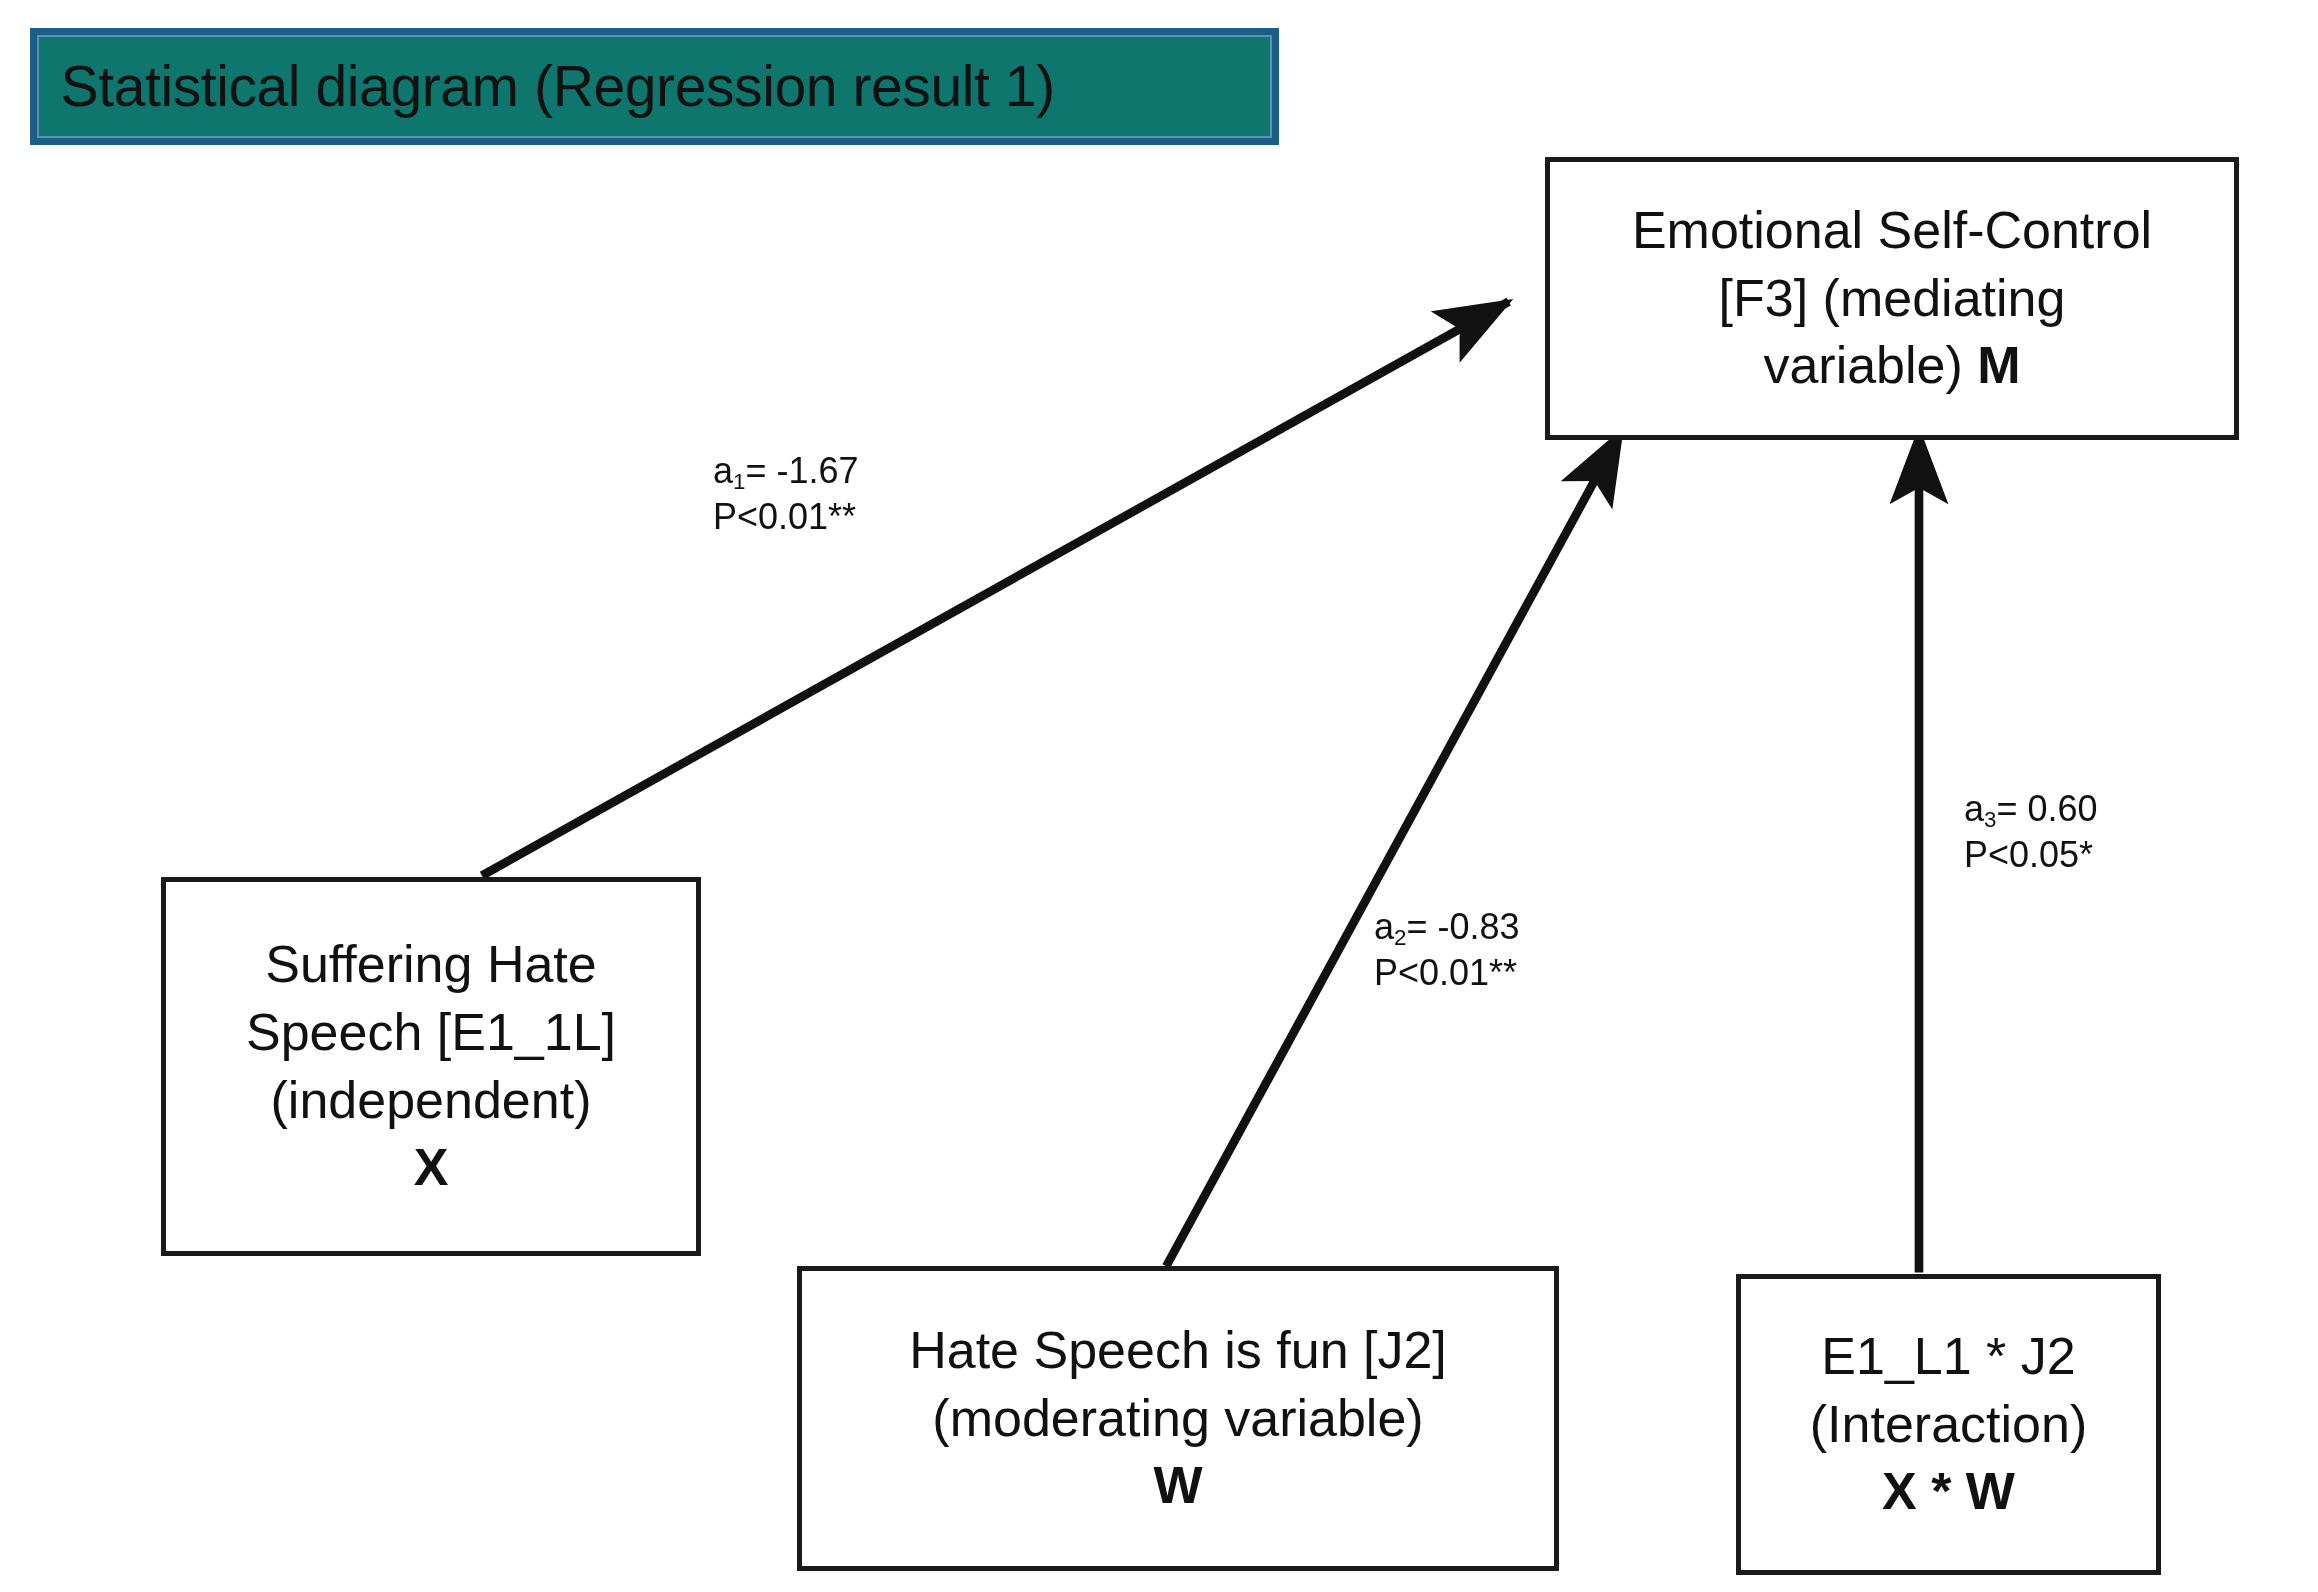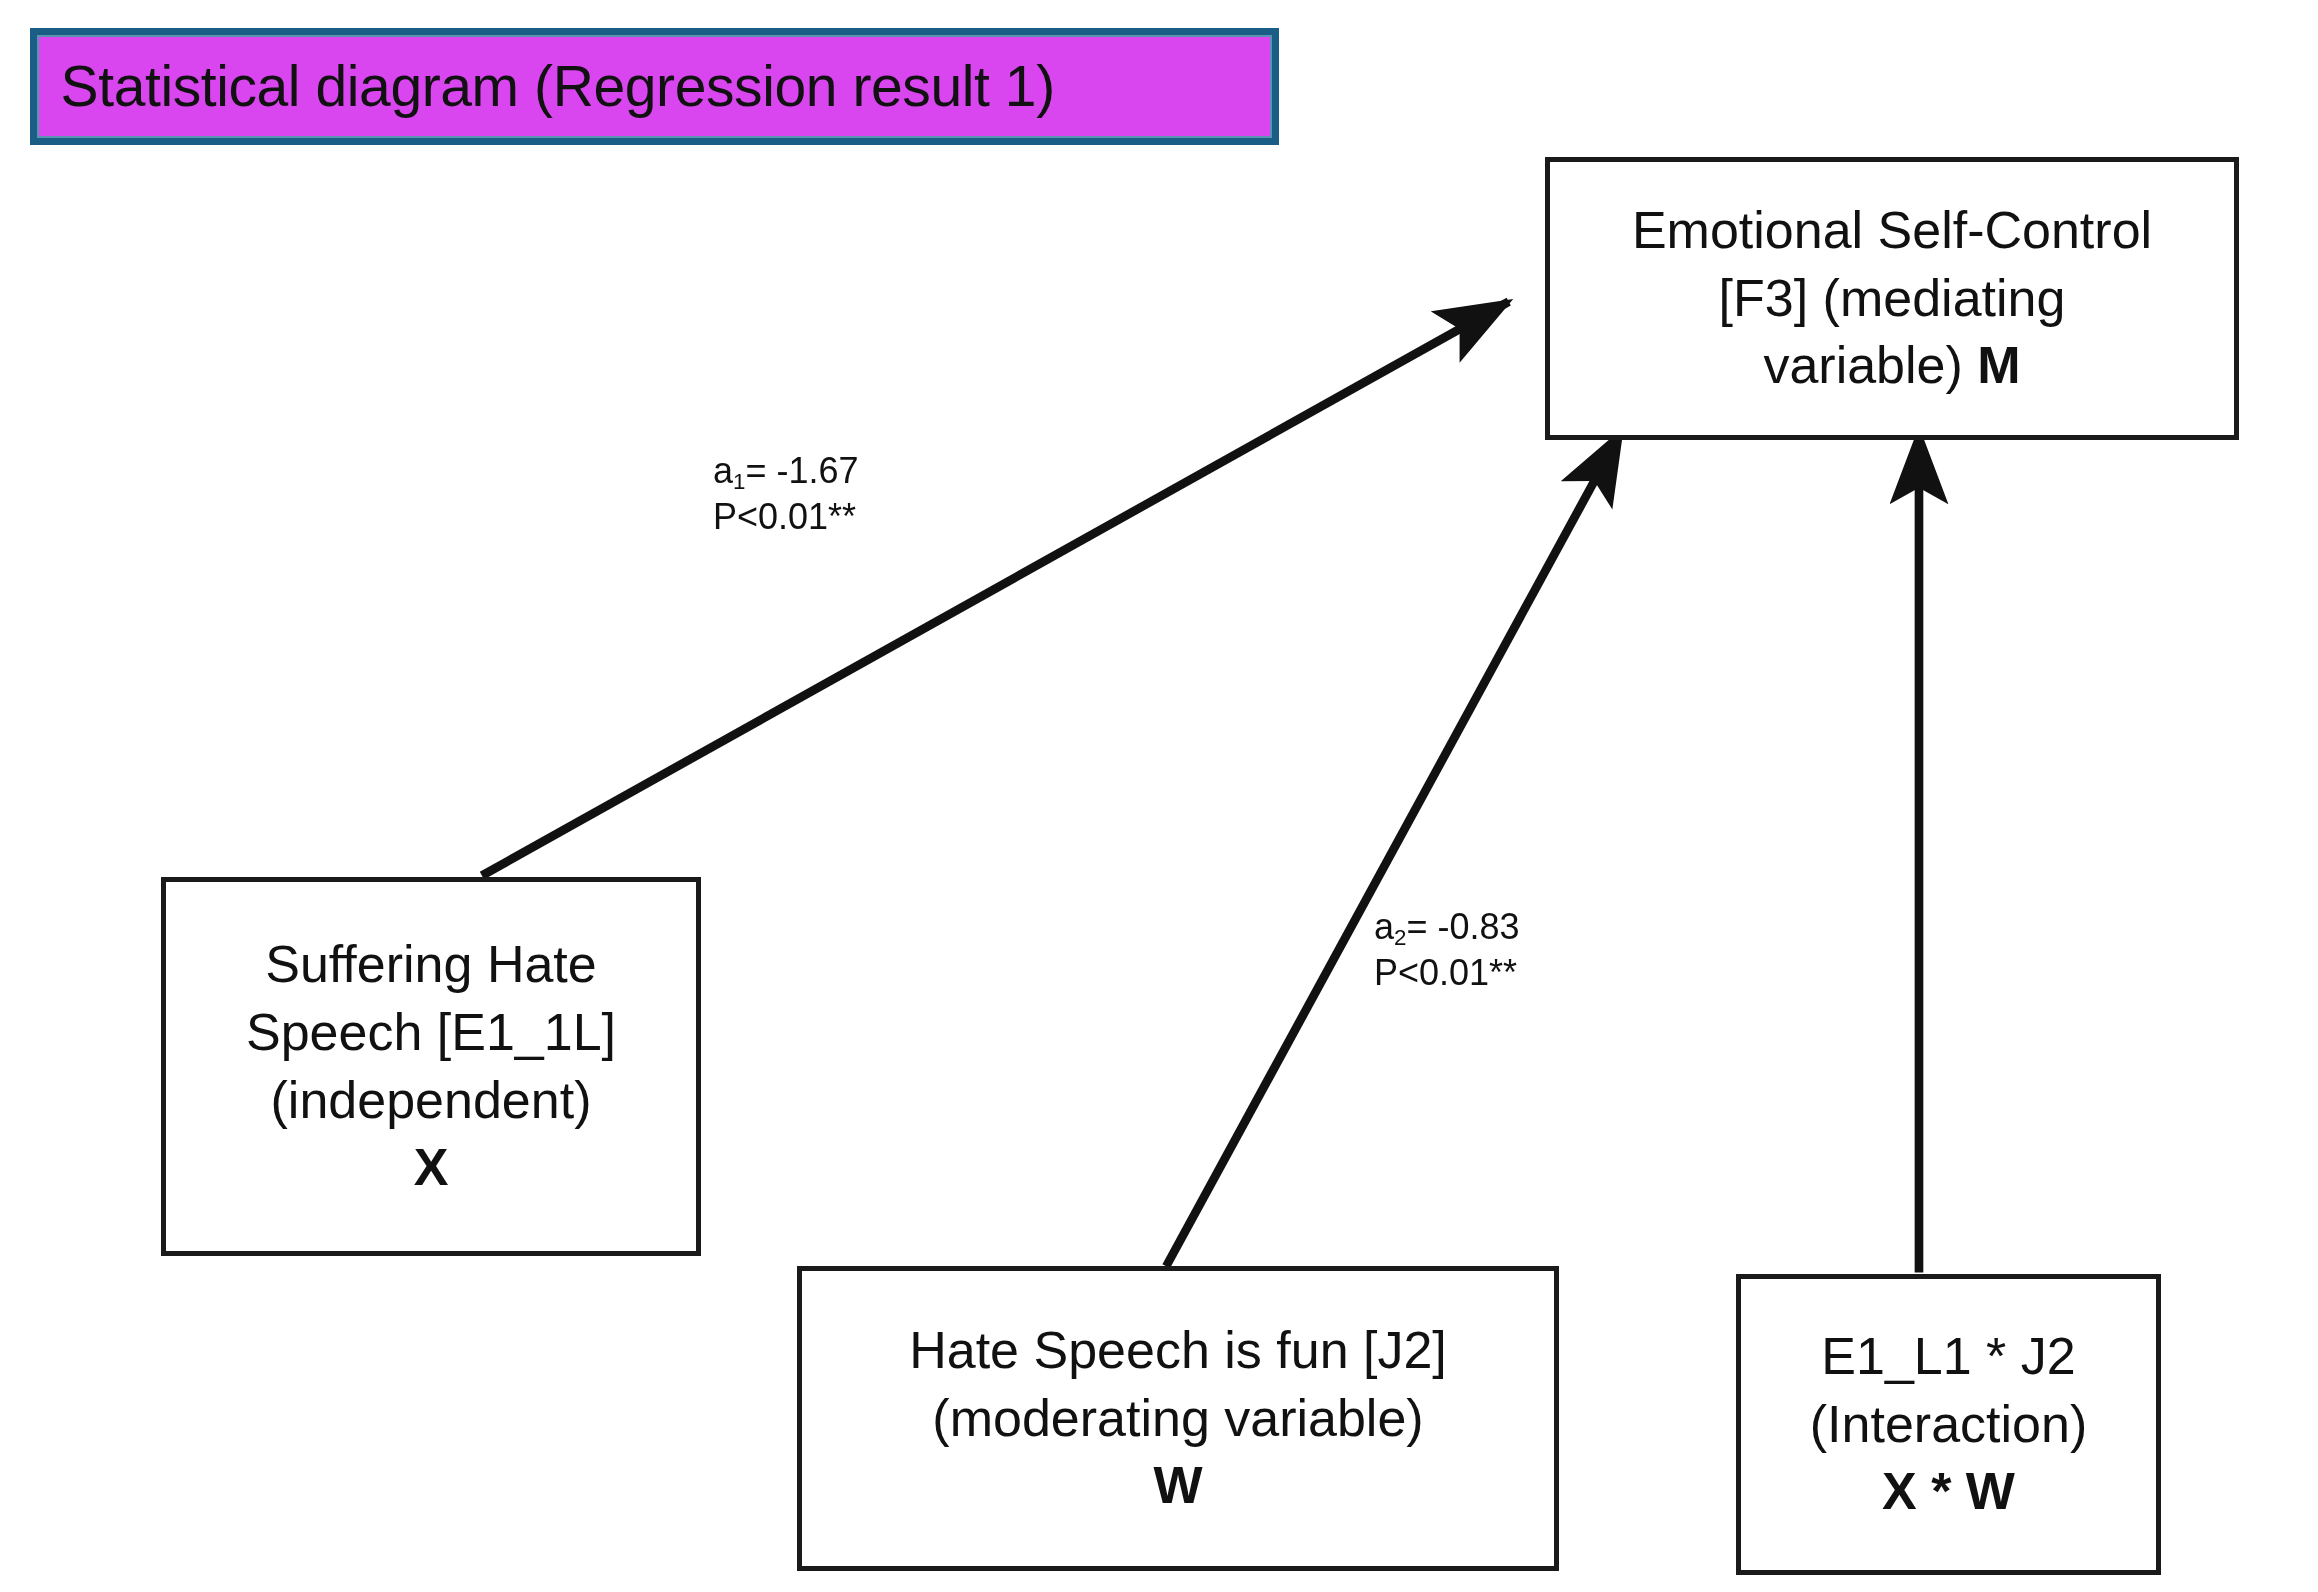--- a/index.html
+++ b/index.html
@@ -20,21 +20,21 @@
 
   
   #title-box {
     position: absolute;
     left: 30px;
     top: 27.6px;
     width: 1249px;
     height: 117px;
     box-sizing: border-box;
     border: 7px solid #1a5e85;
-    background: #d946ef;
+    background: #0f766e;
     display: flex;
     align-items: center;
     padding-left: 23.6px;
   }
   #title-box .inner-line {
     position: absolute;
     left: 0; top: 0; right: 0; bottom: 0;
     border: 2.4px solid #5b93b4;
     pointer-events: none;
   }
@@ -186,15 +186,19 @@
   <div class="path-label" id="label-a1">
     <span class="row"><span>a</span><sub>1</sub><span>= -1.67</span></span>
     <span class="row">P&lt;0.01**</span>
   </div>
 
   <div class="path-label" id="label-a2">
     <span class="row"><span>a</span><sub>2</sub><span>= -0.83</span></span>
     <span class="row">P&lt;0.01**</span>
   </div>
 
+  <div class="path-label" id="label-a3">
+    <span class="row"><span>a</span><sub>3</sub><span>= 0.60</span></span>
+    <span class="row">P&lt;0.05*</span>
+  </div>
 
 </div>
 
 
 </body></html>

